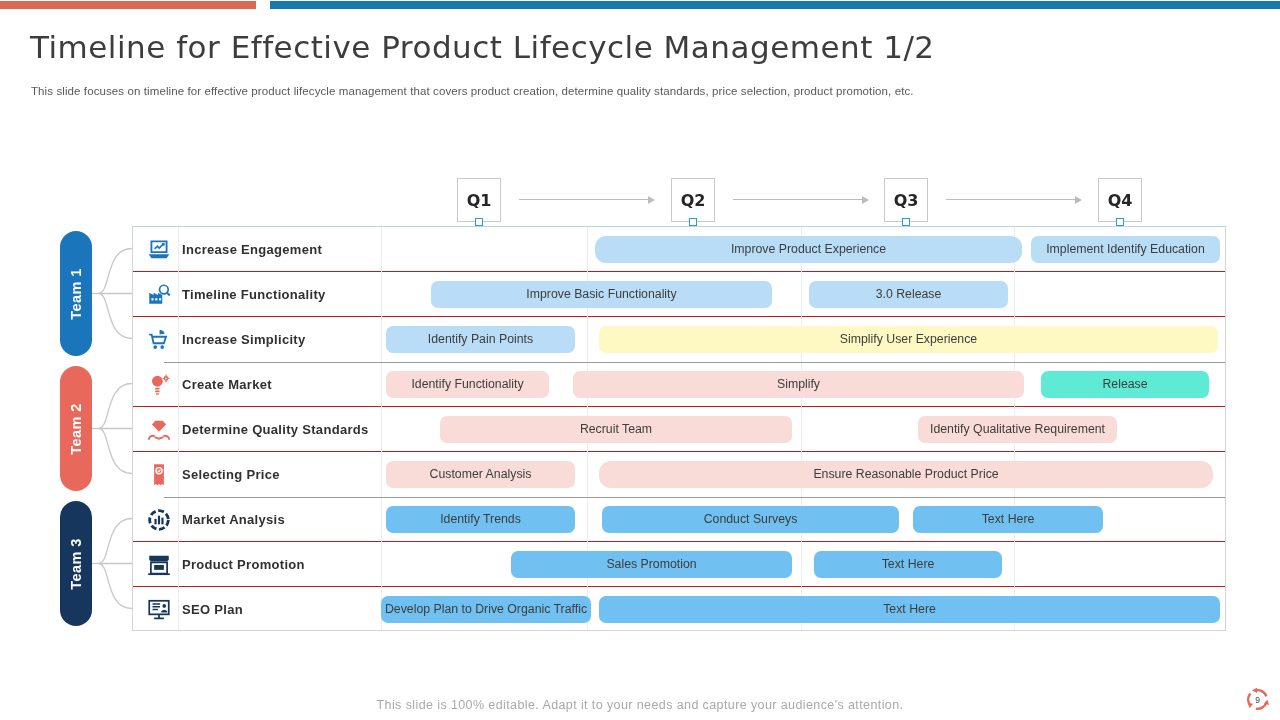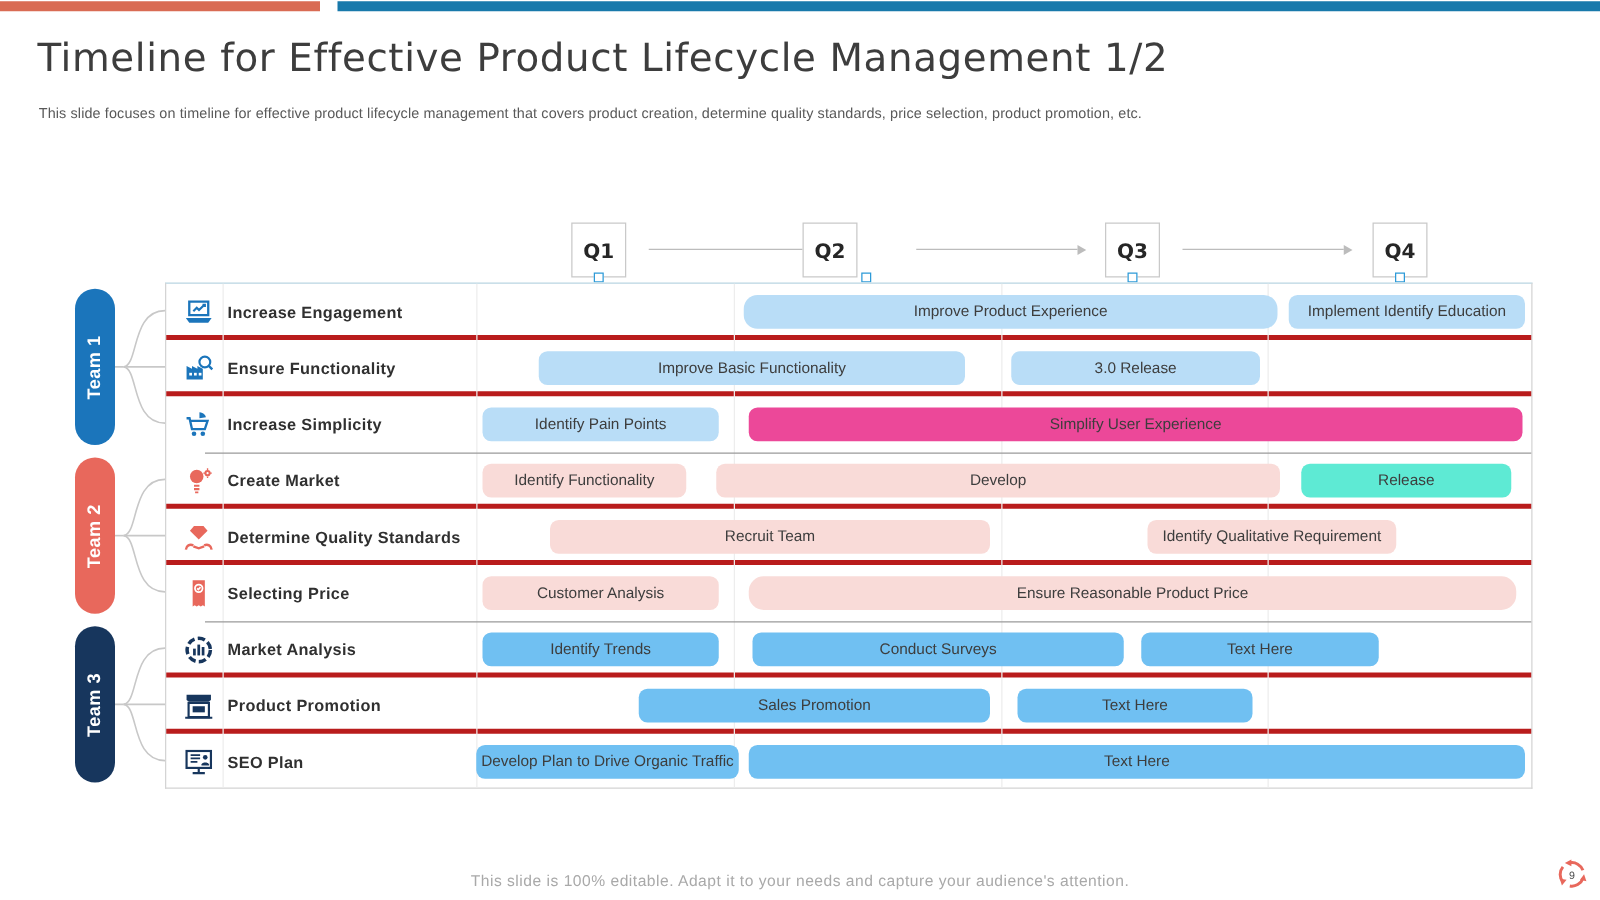--- a/index.html
+++ b/index.html
@@ -22,21 +22,21 @@
              border:1.5px solid #2d9ad8; box-sizing:border-box; }
   .qarrow { position:absolute; top:24px; height:1px; background:#bcbcbc; }
   .qarrow::after { content:""; position:absolute; right:-7px; top:-3.5px; width:0; height:0;
                    border-left:7px solid #bcbcbc; border-top:4px solid transparent;
                    border-bottom:4px solid transparent; }
 
   .ttable { position:absolute; left:132px; top:226px; width:1094px; height:405px;
             box-sizing:border-box; border:1px solid #d4d4d4; border-top:1px solid #b9d5e2; background:#fff; }
   .vline { position:absolute; top:0; bottom:0; width:1px; background:#ededed; z-index:1; }
   .trow { position:absolute; left:0; width:100%; height:45px; box-sizing:border-box; }
-  .trow.sep { border-bottom:4px solid #b91c1c;text-decoration:underline; }
+  .trow.sep { border-bottom:1px solid #b91c1c;text-decoration:underline; }
   .group-sep { position:absolute; left:31px; right:0; height:1px; background:#9a9a9a; z-index:3; }
   .icon-cell { position:absolute; left:8px; top:9px; width:36px; height:27px;
                display:flex; align-items:center; justify-content:center; z-index:2; }
   .row-label { position:absolute; left:49px; top:0; height:45px; line-height:45px;
                font-weight:bold; font-size:13px; color:#303030; letter-spacing:0.3px; white-space:nowrap; }
   .bar { position:absolute; top:9px; height:27px; line-height:27px; border-radius:7px;
          text-align:center; font-size:12.3px; color:#3d3d3d; white-space:nowrap;
          overflow:hidden; z-index:2; }
 
   .team-pill { position:absolute; left:60px; width:32px; height:125px; border-radius:16px;
@@ -59,21 +59,21 @@
   <div class="topbar-left" style="background: rgb(217, 107, 83);"></div>
   <div class="topbar-right" style="background: rgb(24, 121, 171);"></div>
 
   <div class="title">Timeline for Effective Product Lifecycle Management 1/2</div>
   <div class="subtitle">This slide focuses on timeline for effective product lifecycle management that covers product creation, determine quality standards, price selection, product promotion, etc.</div>
 
   <div class="qlayer" id="qlayer">
       <div class="qbox" style="left: 325px;">Q1</div>
       <div class="qhandle" style="left: 343px; border-color: rgb(45, 154, 216);"></div>
       <div class="qarrow" style="left: 387px; width: 129px;"></div>
-      <div class="qbox" style="left: 510px;">Q2</div>
+      <div class="qbox" style="left: 539px;">Q2</div>
       <div class="qhandle" style="left: 557px; border-color: rgb(45, 154, 216);"></div>
       <div class="qarrow" style="left: 601px; width: 129px;"></div>
       <div class="qbox" style="left: 752px;">Q3</div>
       <div class="qhandle" style="left: 770px; border-color: rgb(45, 154, 216);"></div>
       <div class="qarrow" style="left: 814px; width: 129px;"></div>
       <div class="qbox" style="left: 966px;">Q4</div>
       <div class="qhandle" style="left: 984px; border-color: rgb(45, 154, 216);"></div>
     </div>
 
   <div class="ttable" id="ttable">
@@ -99,50 +99,50 @@
         <span class="icon-cell" style="color: rgb(27, 117, 187);">
           <svg viewBox="0 0 24 24" width="26" height="26">
             <path d="M3 20V10l4 2v-2l4 2v-2l4 2v8z" fill="currentColor"></path>
             <rect x="5" y="15" width="2" height="2" fill="#fff"></rect>
             <rect x="8.5" y="15" width="2" height="2" fill="#fff"></rect>
             <rect x="12" y="15" width="2" height="2" fill="#fff"></rect>
             <circle cx="16.5" cy="7" r="4" fill="none" stroke="currentColor" stroke-width="1.6"></circle>
             <path d="M19.4 9.9l2.6 2.6" stroke="currentColor" stroke-width="1.8"></path>
           </svg>
         </span>
-        <span class="row-label">Ensure Functionality</span>
+        <span class="row-label">Timeline Functionality</span>
         <div class="bar" style="left: 298px; width: 341px; background: rgb(185, 221, 247);">Improve Basic Functionality</div>
         <div class="bar" style="left: 676px; width: 199px; background: rgb(185, 221, 247);">3.0 Release</div>
       </div>
       <div class="trow" style="top: 90px;">
         <span class="icon-cell" style="color: rgb(27, 117, 187);">
           <svg viewBox="0 0 24 24" width="26" height="26">
             <path d="M3 7h2.2l1.8 8h9.5l2-6H6" fill="none" stroke="currentColor" stroke-width="1.7"></path>
             <circle cx="8.5" cy="18.5" r="1.7" fill="currentColor"></circle>
             <circle cx="15" cy="18.5" r="1.7" fill="currentColor"></circle>
             <path d="M12.5 2.5c3.2.3 4.6 2.4 4.8 3.8l-4.8.7z" fill="currentColor"></path>
           </svg>
         </span>
         <span class="row-label">Increase Simplicity</span>
         <div class="bar" style="left: 253px; width: 189px; background: rgb(185, 221, 247);">Identify Pain Points</div>
-        <div class="bar" style="left: 466px; width: 619px; background: #ec4899;">Simplify User Experience</div>
+        <div class="bar" style="left: 466px; width: 619px; background: #fef9c3;">Simplify User Experience</div>
       </div>
       <div class="trow sep" style="top: 135px;">
         <span class="icon-cell" style="color: rgb(232, 104, 92);">
           <svg viewBox="0 0 24 24" width="26" height="26">
             <circle cx="10.5" cy="8.5" r="5" fill="currentColor"></circle>
             <path d="M8.5 14.5h4v1.6h-4zM8.5 17h4v1.6h-4zM9.3 19.5h2.4v1.4H9.3z" fill="currentColor"></path>
             <circle cx="18.5" cy="6" r="2.3" fill="currentColor"></circle>
             <circle cx="18.5" cy="6" r=".8" fill="#fff"></circle>
             <path d="M18.5 2.4v1.2M18.5 8.4v1.2M15.4 6h1.2M20.4 6h1.2" stroke="currentColor" stroke-width="1"></path>
           </svg>
         </span>
         <span class="row-label">Create Market</span>
         <div class="bar" style="left: 253px; width: 163px; background: rgb(249, 219, 216);">Identify Functionality</div>
-        <div class="bar" style="left: 440px; width: 451px; background: rgb(249, 219, 216);">Develop</div>
+        <div class="bar" style="left: 440px; width: 451px; background: rgb(249, 219, 216);">Simplify</div>
         <div class="bar" style="left: 908px; width: 168px; background: #5eead4;">Release</div>
       </div>
       <div class="trow sep" style="top: 180px;">
         <span class="icon-cell" style="color: rgb(232, 104, 92);">
           <svg viewBox="0 0 24 24" width="26" height="26">
             <path d="M8.5 3.5h7L18.5 7 12 13.5 5.5 7z" fill="currentColor"></path>
             <path d="M2.5 21c.3-3 2.8-4.4 5.5-3.2M21.5 21c-.3-3-2.8-4.4-5.5-3.2" fill="none" stroke="currentColor" stroke-width="1.8"></path>
             <path d="M8 18.6l4 1.4 4-1.4" fill="none" stroke="currentColor" stroke-width="1.8"></path>
           </svg>
         </span>

